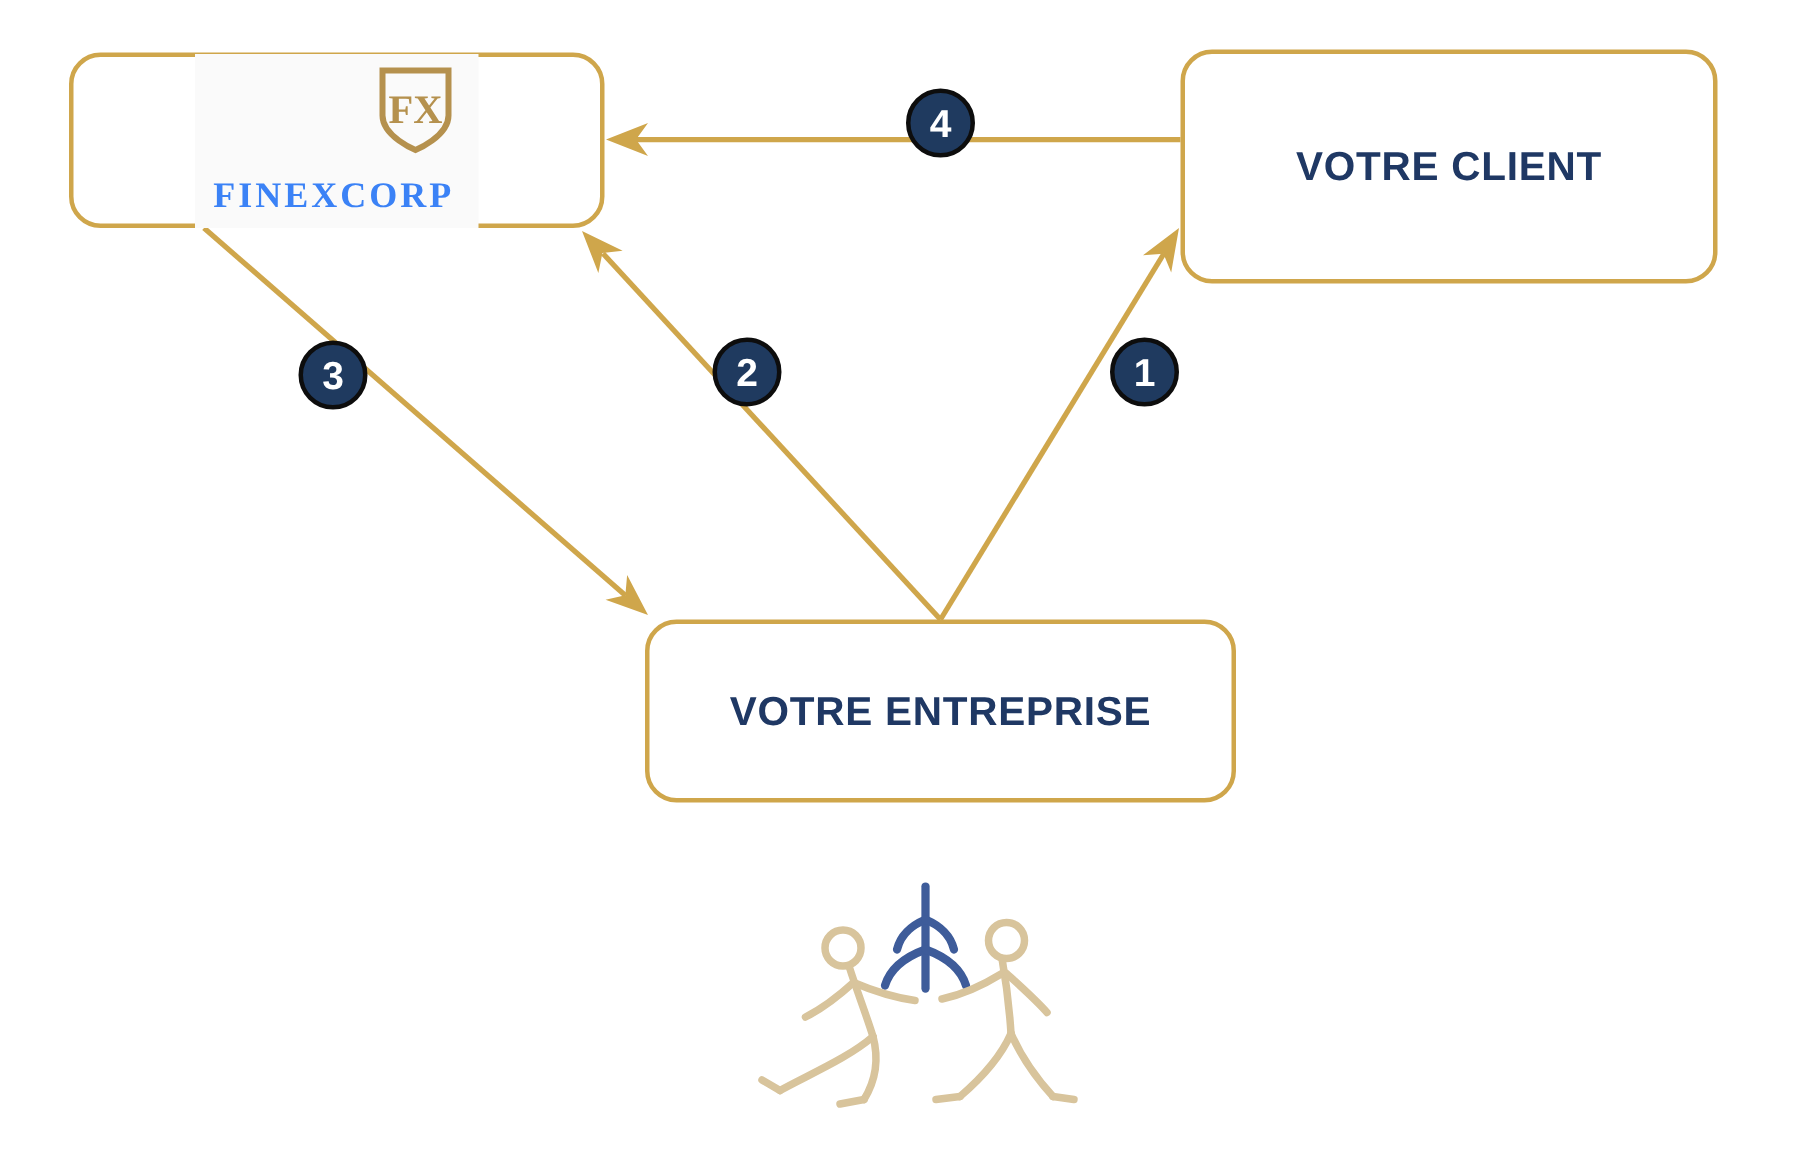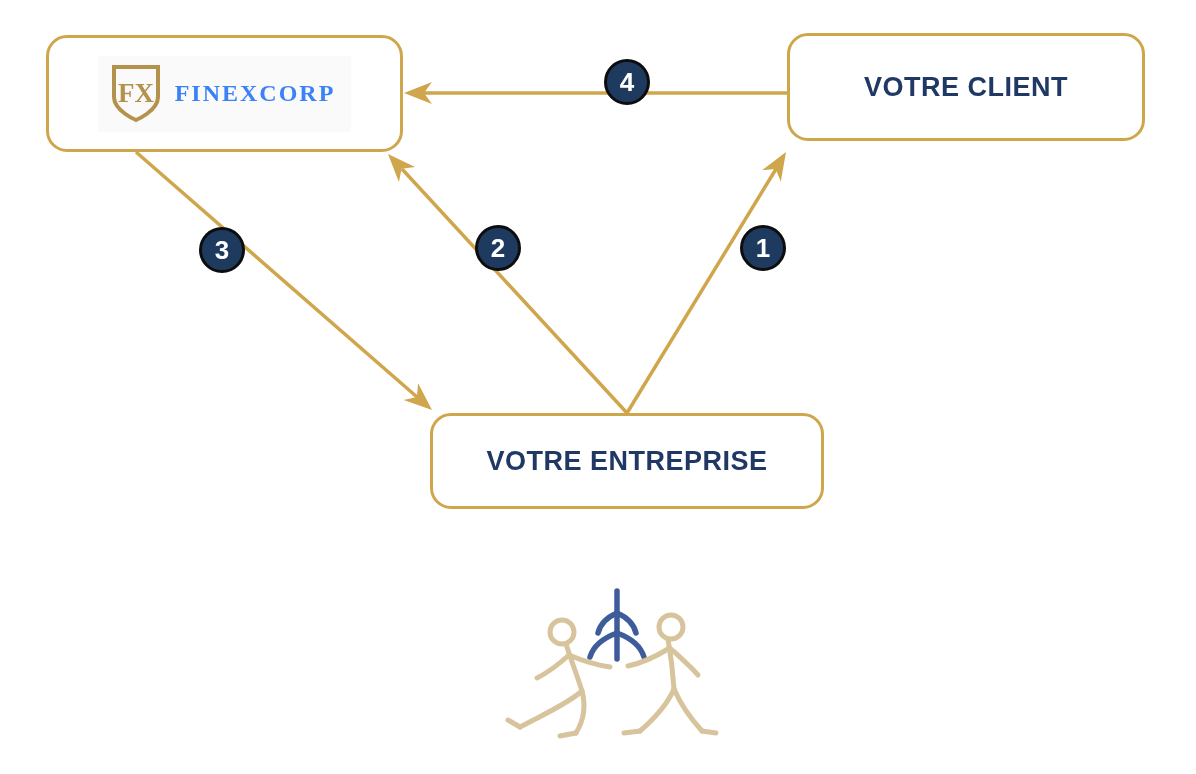--- a/index.html
+++ b/index.html
@@ -19,38 +19,39 @@
     background: #ffffff;
     border: 3px solid #CFA64B;
     border-radius: 21px;
     display: flex;
     align-items: center;
     justify-content: center;
     box-sizing: border-box;
     z-index: 2;
   }
   .node-finexcorp { left: 46px;  top: 35px;  width: 357px; height: 117px; }
-  .node-client    { left: 787px; top: 33px;  width: 358px; height: 108px; }
-  .node-entreprise{ left: 430px; top: 413px; width: 394px; height: 96px; }
+  .node-client    { left: 787px; top: 33px;  width: 358px; height: 156px; }
+  .node-entreprise{ left: 430px; top: 413px; width: 394px; height: 122px; }
 
   .node-label {
     color: #1F3864;
     font-weight: 700;
     font-size: 27px;
     letter-spacing: 0.5px;
     white-space: nowrap;
   }
 
   
   .logo {
     display: flex;
-    align-items: center;
+    align-items: flex-end;
     gap: 13px;
     background: #fafafa;
     padding: 7px 16px 7px 12px;
+    flex-direction: column;
   }
   .logo-wordmark {
     font-family: "Liberation Serif", serif;
     font-weight: 600;
     font-size: 24px;
     letter-spacing: 2px;
     color: #3b82f6;
     white-space: nowrap;
   }
 

